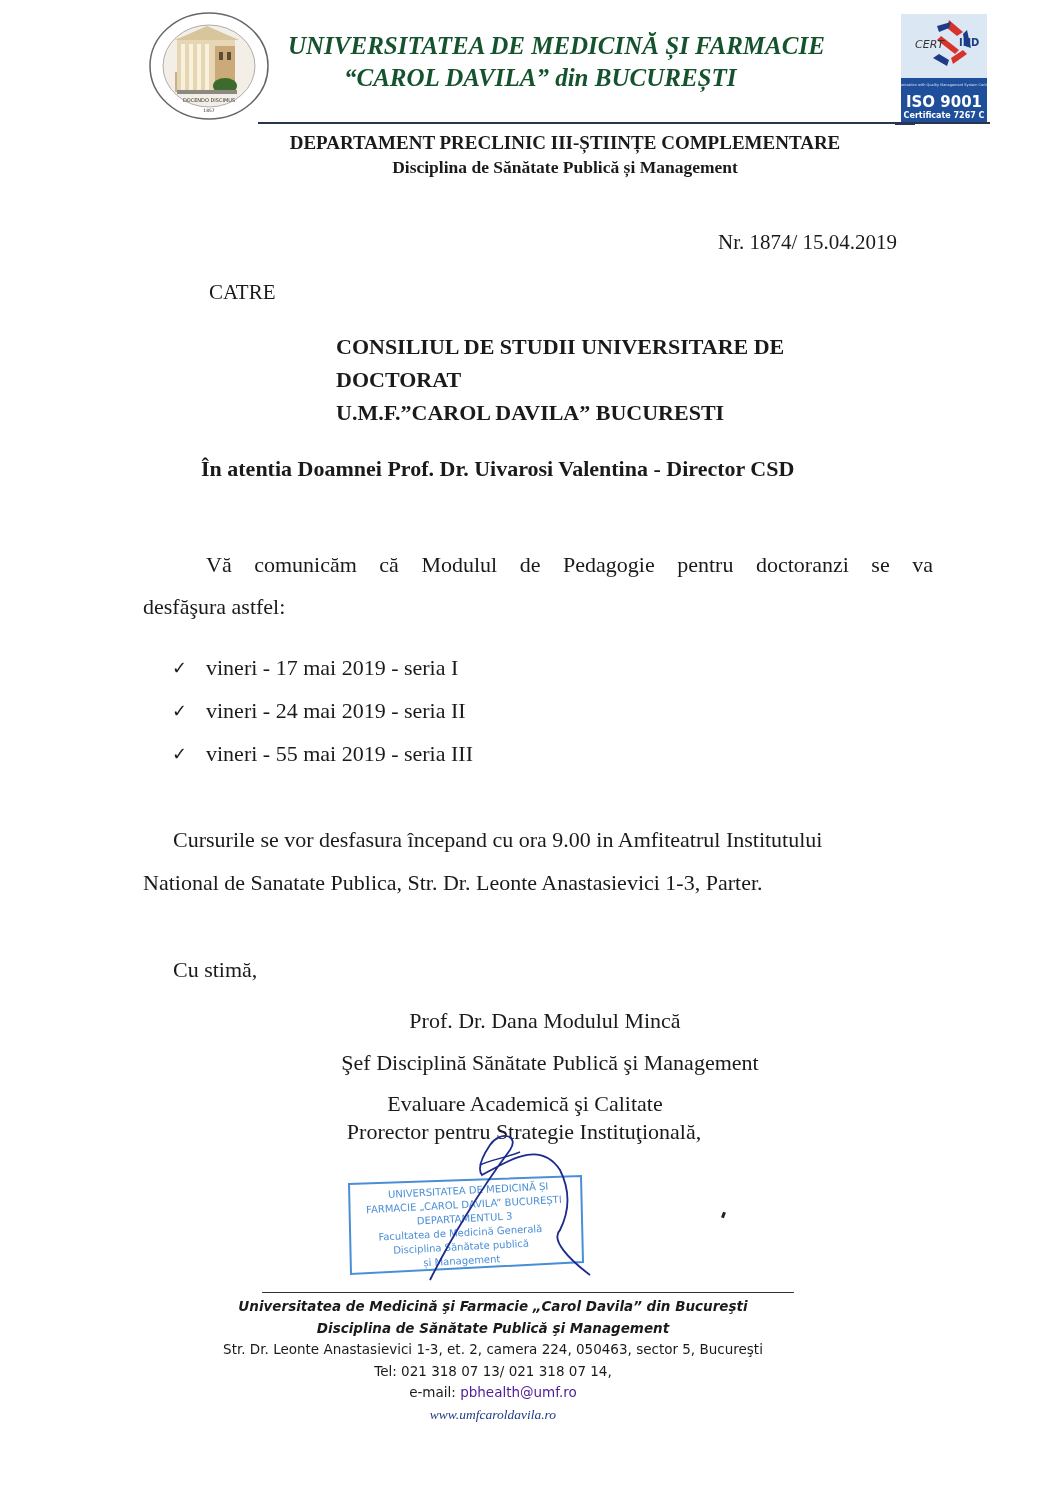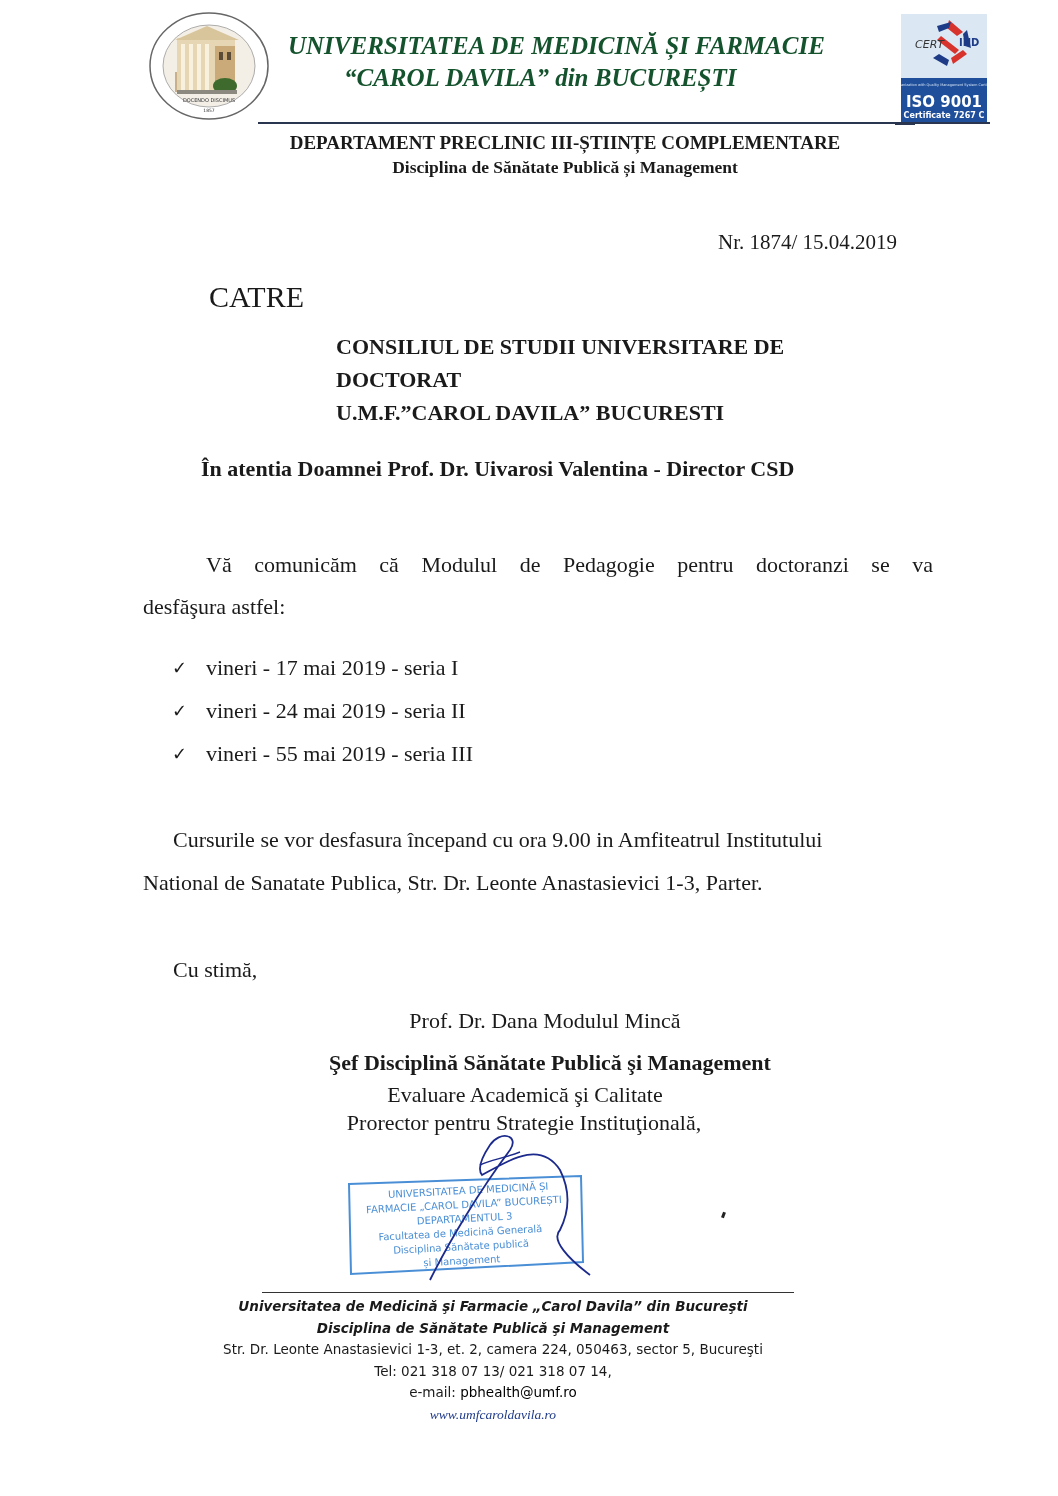--- a/index.html
+++ b/index.html
@@ -11,51 +11,51 @@
   #uni-title { left:288px; top:30px; width:560px; font-family:"Liberation Serif", serif; font-style:italic; font-weight:bold; color:#14532d; font-size:25px; line-height:32px; }
   #uni-title .l2 { padding-left:56px; display:block; }
   #iso-badge { left:901px; top:14px; width:86px; height:108px; }
   #header-rule { left:258px; top:122px; width:732px; height:2px; background:#2a3550; }
   #header-rule-short { left:895px; top:124px; width:20px; height:1px; background:#2a3550; }
 
   #dept { left:0; top:131px; width:1130px; text-align:center; font-weight:bold; font-size:19px; line-height:24px; }
   #dept .sub { font-size:17.5px; }
 
   #nr { left:718px; top:230px; font-size:21px; }
-  #catre { left:209px; top:280px; font-size:30px; }
+  #catre { left:209px; top:280px; font-size:21px; }
 
   #addressee { left:336px; top:330px; font-weight:bold; font-size:22px; line-height:33px; }
   #attention { left:201px; top:456px; font-weight:bold; font-size:22px; }
 
   #para1 { left:143px; top:544px; width:790px; font-size:22px; line-height:42px; }
   #para1 .first { display:block; text-align:justify; text-align-last:justify; text-indent:63px; }
 
   #schedule { left:172px; top:646px; font-size:22px; line-height:43px; }
   .sched-item { display:flex; align-items:center; }
   .check { width:34px; font-size:18px; font-family:"DejaVu Sans", sans-serif; }
 
   #para2 { left:143px; top:818px; width:790px; font-size:22px; line-height:43px; }
   #para2 .first { display:block; text-indent:30px; }
 
   #salut { left:173px; top:957px; font-size:22px; }
 
   #sig-block { left:300px; top:1007px; width:500px; text-align:center; font-size:22px; }
   #sig-name { display:block; line-height:28px; margin-bottom:14px; margin-left:-10px; }
-  #sig-role { display:block; line-height:28px; margin-bottom:4px;font-weight:bold; }
+  #sig-role { display:block; line-height:28px; margin-bottom:13px; }
   #sig-prorector { display:block; line-height:28px; margin-left:-52px; }
   #sig-prorector2 { display:block; line-height:28px; margin-left:-50px; }
 
   #stamp { left:345px; top:1170px; width:240px; height:110px; }
   #signature { left:420px; top:1130px; width:180px; height:160px; }
   #mark-dot { left:722px; top:1212px; width:3px; height:6px; background:#222; transform:rotate(20deg); }
 
   #footer-rule { left:262px; top:1292px; width:532px; height:1px; background:#333; }
   #footer { left:0; top:1296px; width:986px; text-align:center; font-family:"DejaVu Sans", sans-serif; font-size:13.5px; line-height:21.5px; color:#1a1a1a; }
   #footer .it { font-style:italic; font-weight:bold; }
-  #footer .blue { color:#000000; }
+  #footer .blue { color:#4c1d95; }
   #footer .blue-it { color:#1f3a8a; font-style:italic;font-family:Liberation Serif, serif; }
 </style>
 </head>
 <body>
 
 <div id="logo" class="abs">
   <svg width="124" height="112" viewBox="0 0 124 112">
     <ellipse cx="62" cy="56" rx="59" ry="53" fill="#ffffff" stroke="#666" stroke-width="1.5"></ellipse>
     <ellipse cx="62" cy="56" rx="46" ry="41" fill="#f3efe7" stroke="#999" stroke-width="0.8"></ellipse>
     <rect x="28" y="62" width="20" height="20" fill="#c9b08a"></rect>

